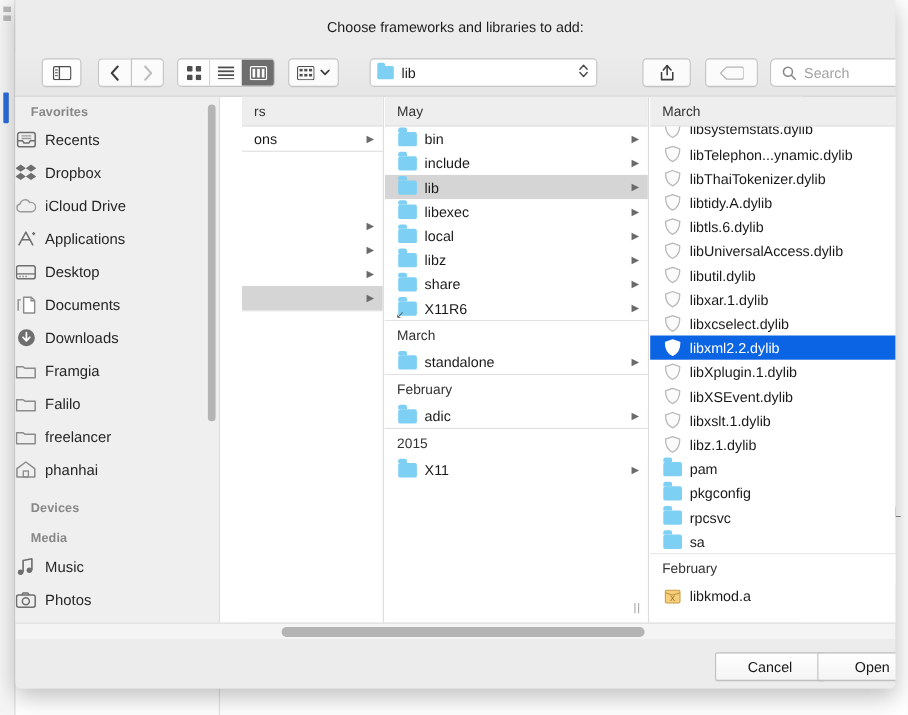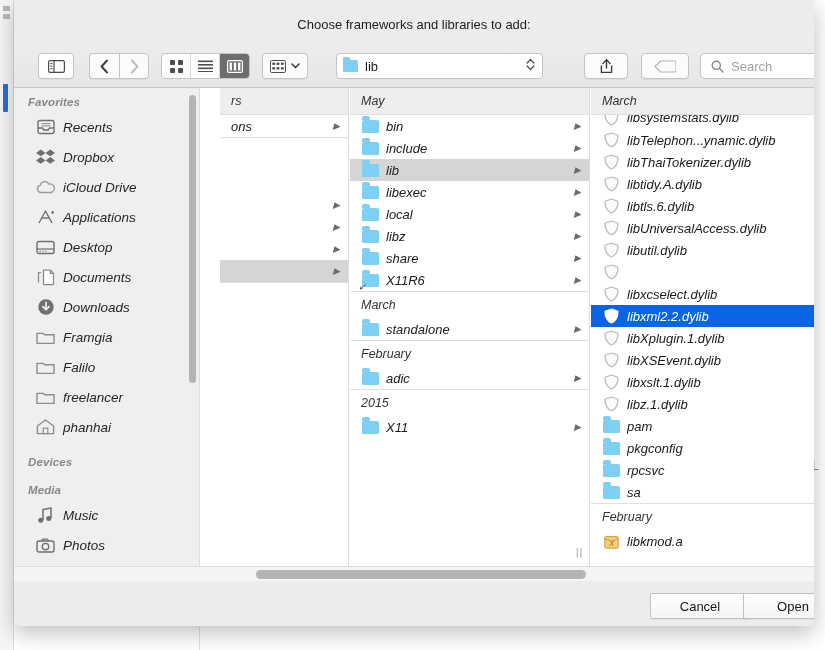--- a/index.html
+++ b/index.html
@@ -107,36 +107,35 @@
     position: absolute; left: 686px; top: 5px; width: 130px; height: 26px;
     background: #fff; border: 1px solid #c4c4c4; border-radius: 5px;
     display: flex; align-items: center; padding-left: 10px;
   }
   #search-field .sp { font-size: 13px; color: #a2a2a2; margin-left: 7px; }
 
   
   #content {
     position: absolute; left: 0; top: 88px; width: 716px; height: 478px;
     background: #ffffff;
-    font-style: italic;
   }
 
   
   #sidebar {
     position: absolute; left: 0; top: 0; width: 186px; height: 478px;
     background: #efefef; border-right: 1px solid #dcdcdc;
     overflow: hidden;
   }
   .sb-head {
     font-size: 11.5px; font-weight: bold; color: #878787;
     padding: 8px 0 4px 14px; letter-spacing: .1px;
   }
   .sb-item {
     height: 30px; display: flex; align-items: center;
-    padding-left: 22px; font-size: 13.5px; color: #262626;
+    font-size: 13.5px; color: #262626;
   }
   .sb-item .ic {
     width: 19px; height: 19px; margin-right: 8px; flex: none;
     display: flex; align-items: center; justify-content: center;
   }
   #sb-scroll {
     position: absolute; right: 3px; top: 7px; width: 7px; height: 288px;
     background: #b4b4b4; border-radius: 4px;
   }
 
@@ -687,20 +686,21 @@
               </svg>
             </span>
           <span class="nm">libutil.dylib</span>
         </div>
         <div class="row">
           <span class="ic">
               <svg class="shield" viewBox="0 0 15 16">
                 <path d="M7.5 1 L14 3.3 C14 10 11.3 13.4 7.5 15 C3.7 13.4 1 10 1 3.3 Z" fill="#fbfbfb" stroke="#b9b9b9" stroke-width="1.2" stroke-linejoin="round"></path>
               </svg>
             </span>
+          <span class="nm">libxar.1.dylib</span>
         </div>
         <div class="row">
           <span class="ic">
               <svg class="shield" viewBox="0 0 15 16">
                 <path d="M7.5 1 L14 3.3 C14 10 11.3 13.4 7.5 15 C3.7 13.4 1 10 1 3.3 Z" fill="#fbfbfb" stroke="#b9b9b9" stroke-width="1.2" stroke-linejoin="round"></path>
               </svg>
             </span>
           <span class="nm">libxcselect.dylib</span>
         </div>
 

